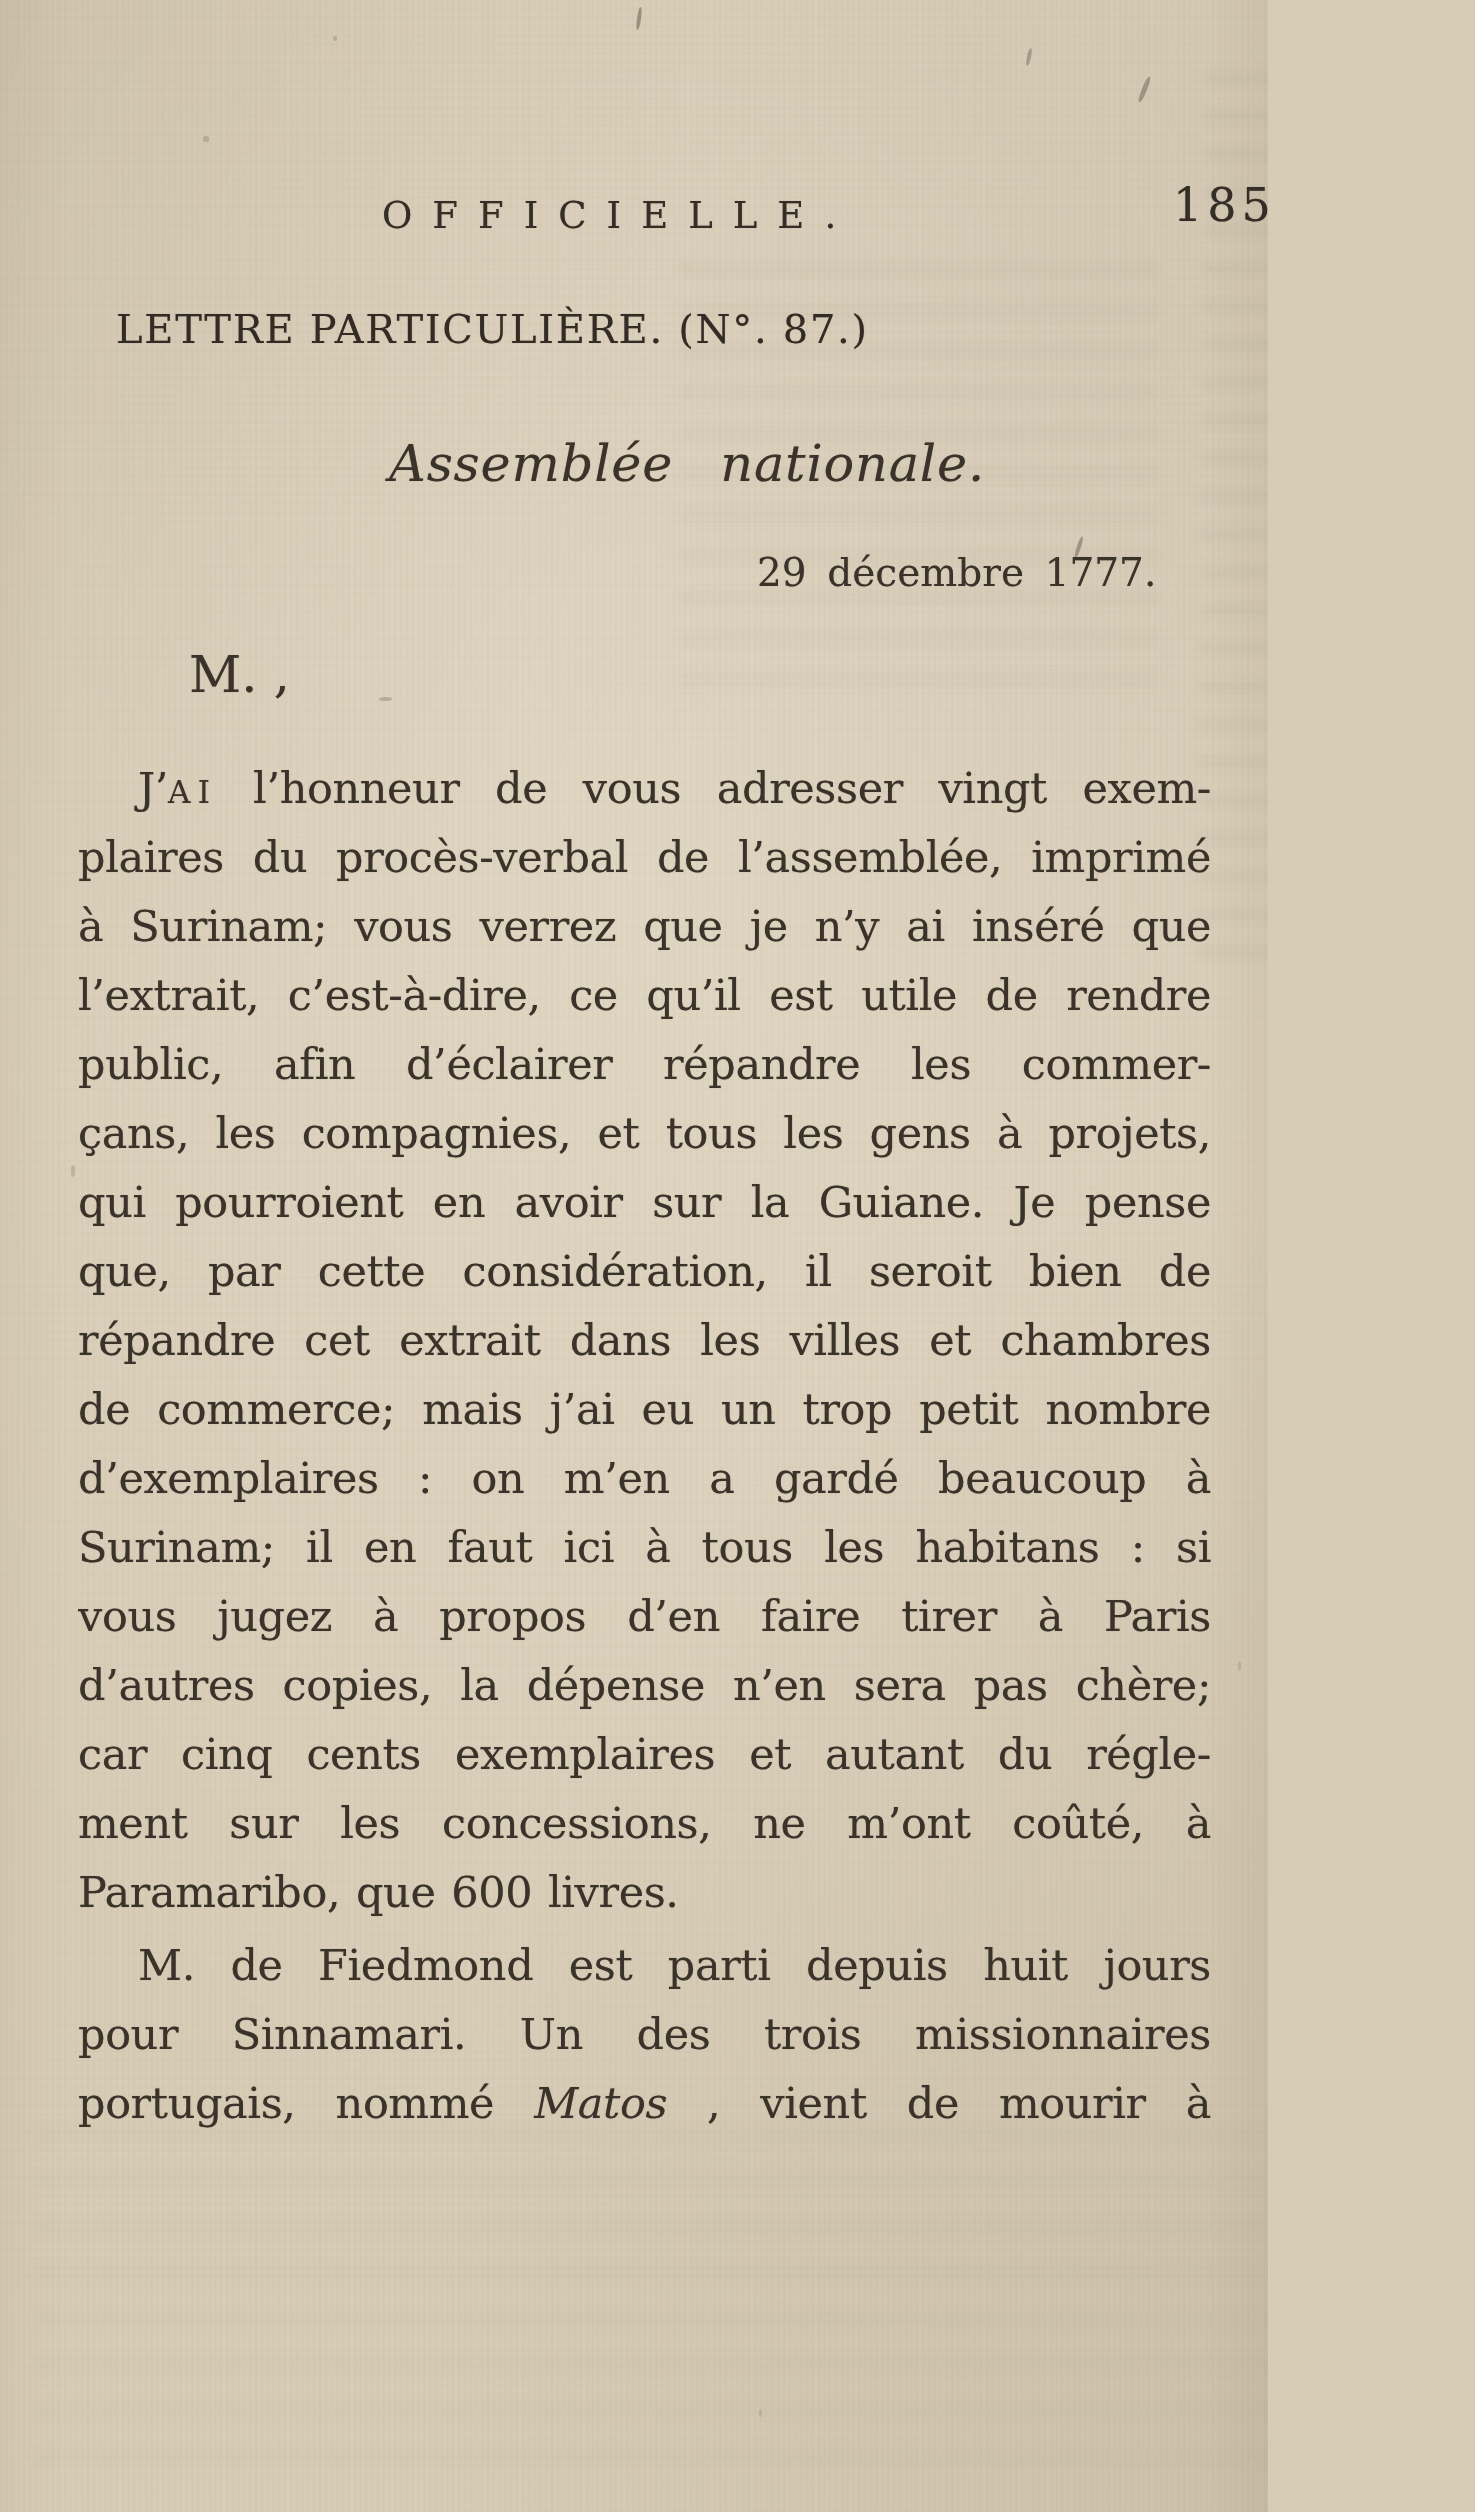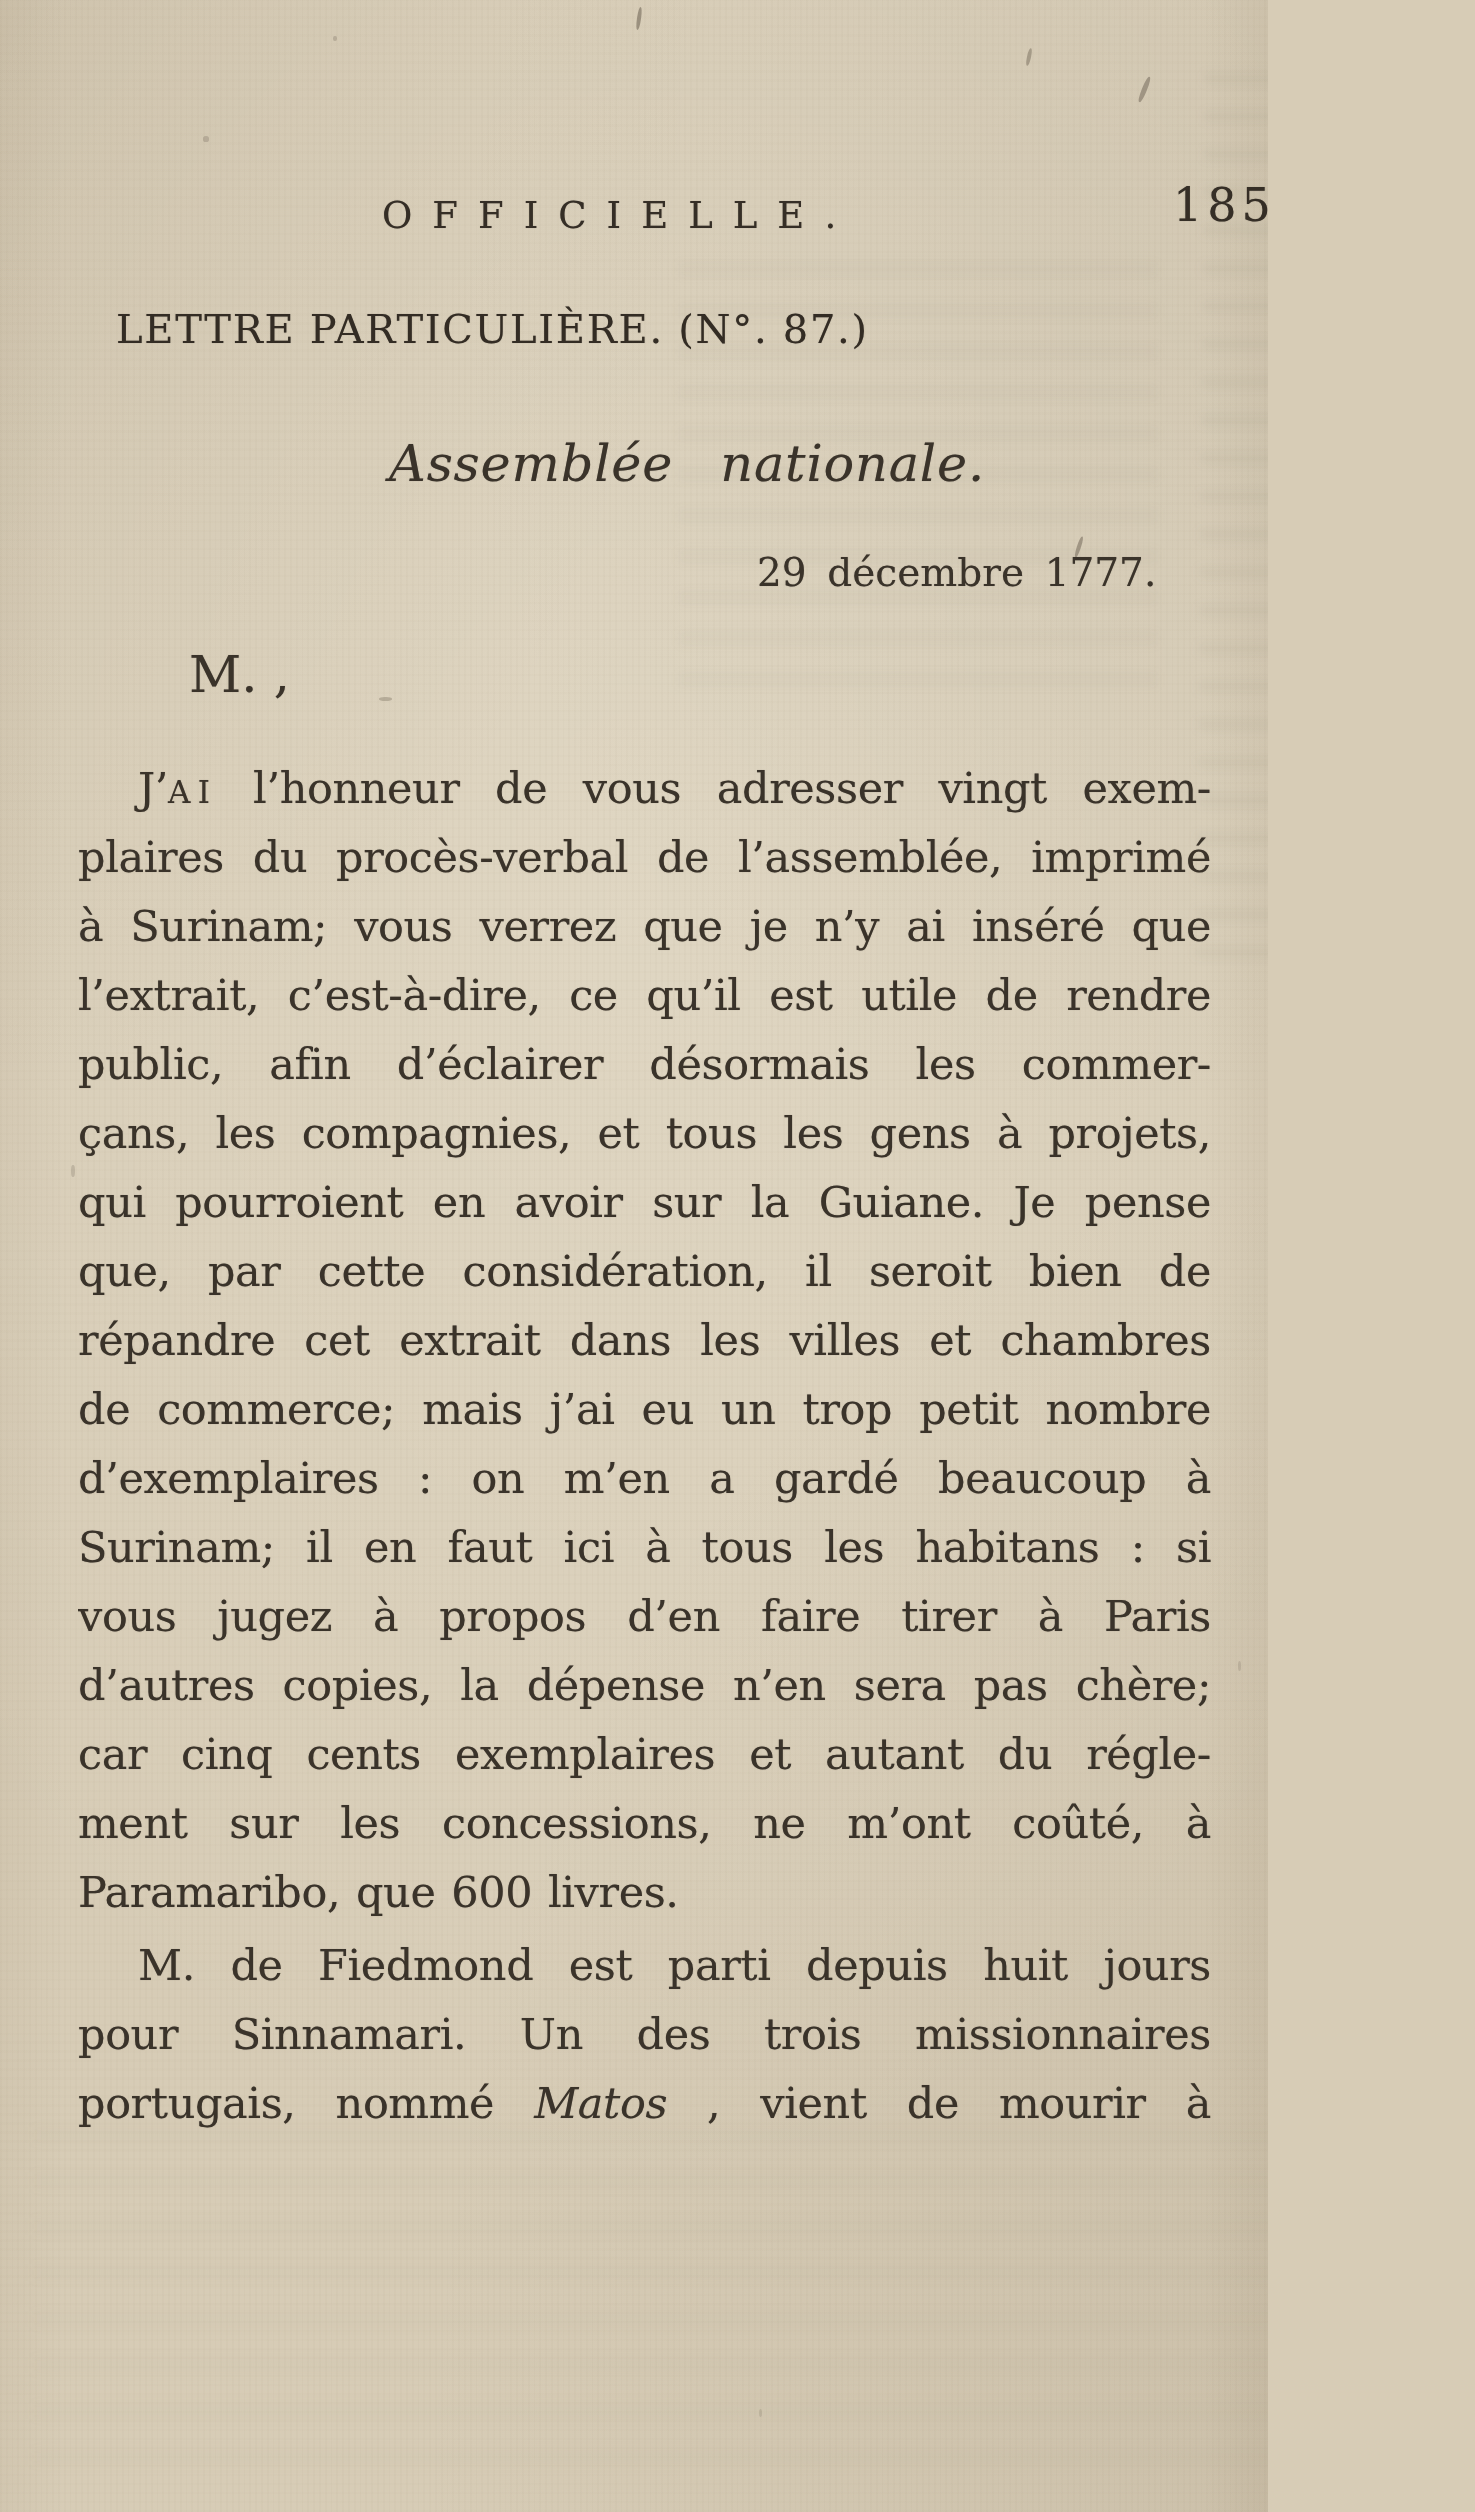--- a/index.html
+++ b/index.html
@@ -135,21 +135,21 @@
   <div class="letter-title ink">LETTRE PARTICULIÈRE. (N°. 87.)</div>
   <div class="letter-subtitle ink">Assemblée nationale.</div>
   <div class="letter-date ink">29 décembre 1777.</div>
   <div class="salutation ink">M. ,</div>
 
   <div class="para para1 ink">
     <div class="line indent"><span>J’</span><span class="sc">AI</span><span> l’honneur de vous adresser vingt exem-</span></div>
     <div class="line">plaires du procès-verbal de l’assemblée, imprimé</div>
     <div class="line">à Surinam; vous verrez que je n’y ai inséré que</div>
     <div class="line">l’extrait, c’est-à-dire, ce qu’il est utile de rendre</div>
-    <div class="line">public, afin d’éclairer désormais les commer-</div>
+    <div class="line">public, afin d’éclairer répandre les commer-</div>
     <div class="line">çans, les compagnies, et tous les gens à projets,</div>
     <div class="line">qui pourroient en avoir sur la Guiane. Je pense</div>
     <div class="line">que, par cette considération, il seroit bien de</div>
     <div class="line">répandre cet extrait dans les villes et chambres</div>
     <div class="line">de commerce; mais j’ai eu un trop petit nombre</div>
     <div class="line">d’exemplaires : on m’en a gardé beaucoup à</div>
     <div class="line">Surinam; il en faut ici à tous les habitans : si</div>
     <div class="line">vous jugez à propos d’en faire tirer à Paris</div>
     <div class="line">d’autres copies, la dépense n’en sera pas chère;</div>
     <div class="line">car cinq cents exemplaires et autant du régle-</div>

